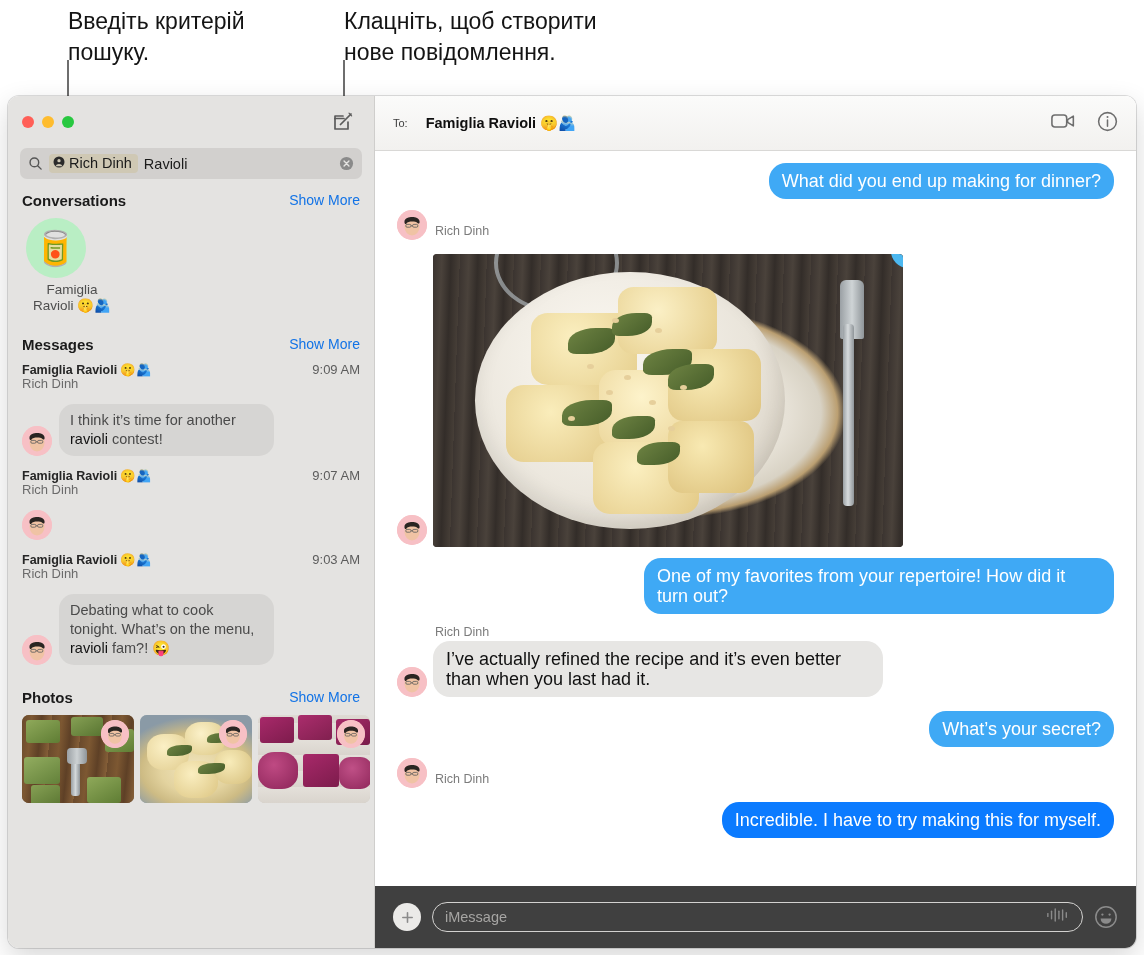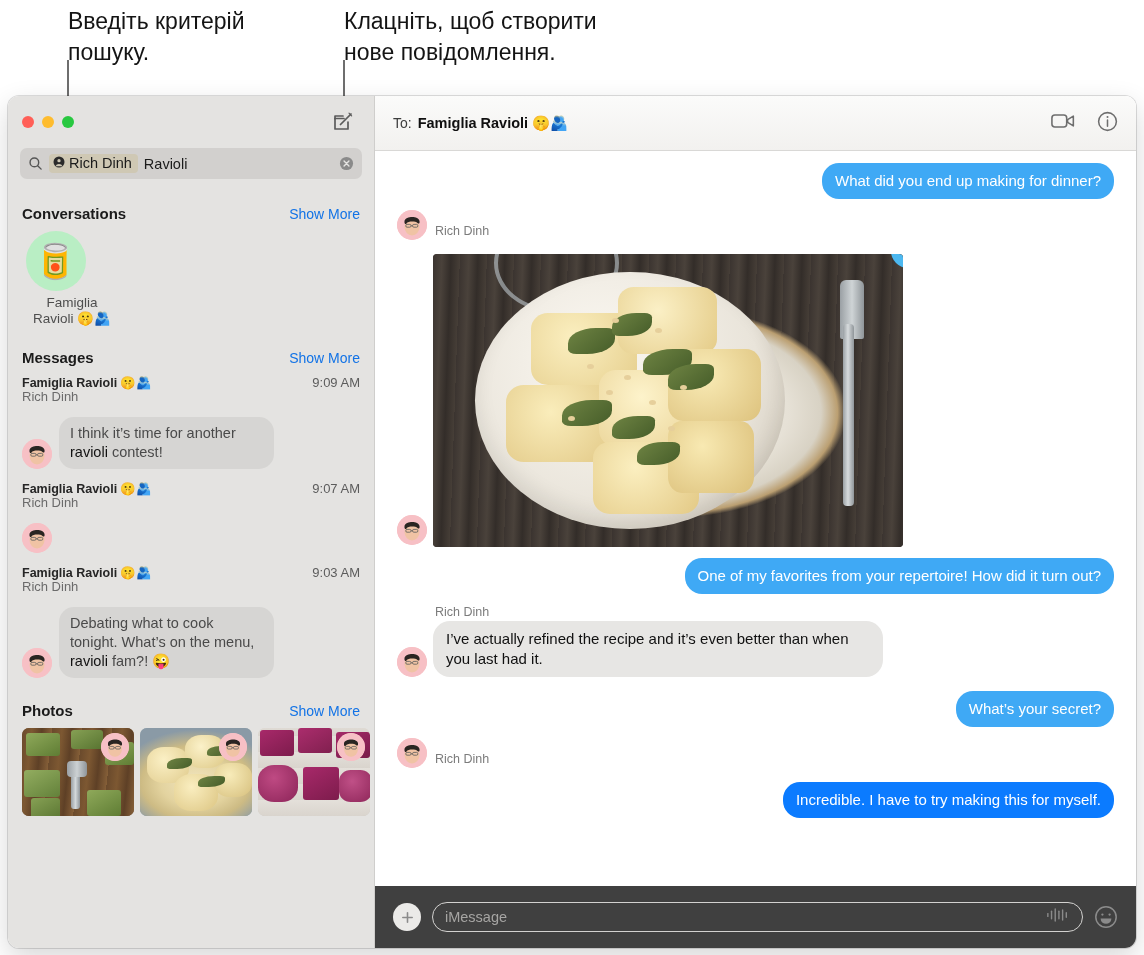--- a/index.html
+++ b/index.html
@@ -95,23 +95,23 @@
   .search-text {
     font-size: 14.5px;
     color: #1b1b1b;
     white-space: nowrap;
     flex: 1 1 auto;
   }
   .clear-btn { flex: 0 0 auto; display: flex; margin-left: auto; }
 
   .section-head {
     display: flex;
-    align-items: flex-end;
+    align-items: flex-start;
     justify-content: space-between;
-    padding: 26px 14px 5px 14px;
+    padding: 13px 14px 5px 14px;
   }
   .section-title { font-size: 15px; font-weight: bold; color: #1b1b1b; }
   .show-more { font-size: 14px; color: #1273e6; }
 
   .conv-row { padding: 4px 0 0 18px; }
   .conv-avatar {
     width: 60px; height: 60px;
     border-radius: 50%;
     background: #b9eec4;
     display: flex; align-items: center; justify-content: center;
@@ -182,21 +182,21 @@
   }
   .conv-header {
     height: 55px;
     background: linear-gradient(#fbfbfa, #f2f1ef);
     border-bottom: 1px solid #d9d8d6;
     display: flex;
     align-items: center;
     padding: 0 18px;
     flex: 0 0 auto;
   }
-  .to-label { font-size: 14px; color: #3d3d3d; margin-right: 6px; }
+  .to-label { font-size: 11px; color: #3d3d3d; margin-right: 18px; }
   .to-name { font-size: 14.5px; font-weight: bold; color: #101010; }
   .header-actions { margin-left: auto; display: flex; align-items: center; gap: 22px; }
 
   .thread {
     flex: 1 1 auto;
     padding: 12px 22px 4px 22px;
     overflow: hidden;
     position: relative;
   }
 
@@ -216,21 +216,21 @@
     background: #f7c0c5;
     flex: 0 0 auto;
     display: flex; align-items: center; justify-content: center;
     font-size: 19px; line-height: 1;
     overflow: hidden;
   }
 
   .bubble {
     border-radius: 17px;
     padding: 8px 13px;
-    font-size: 15px;
+    font-size: 18px;
     line-height: 20px;
     max-width: 470px;
     position: relative;
     word-wrap: break-word;
   }
   .bubble.gray { background: #e7e6e4; color: #111111; }
   .bubble.blue { background: #3fa9f5; color: #ffffff; }
   .bubble.blue-strong { background: #0b7bff; color: #ffffff; }
 
   .bubble.gray::after {

